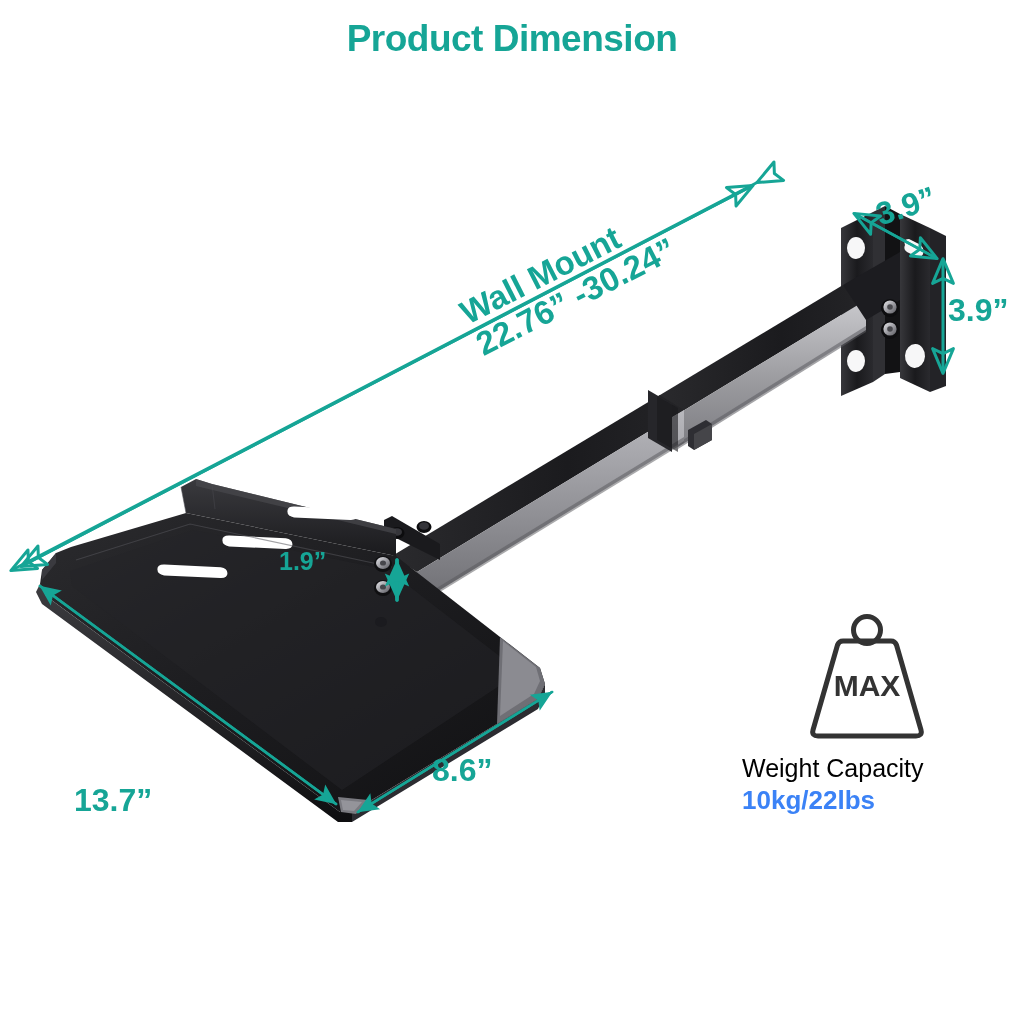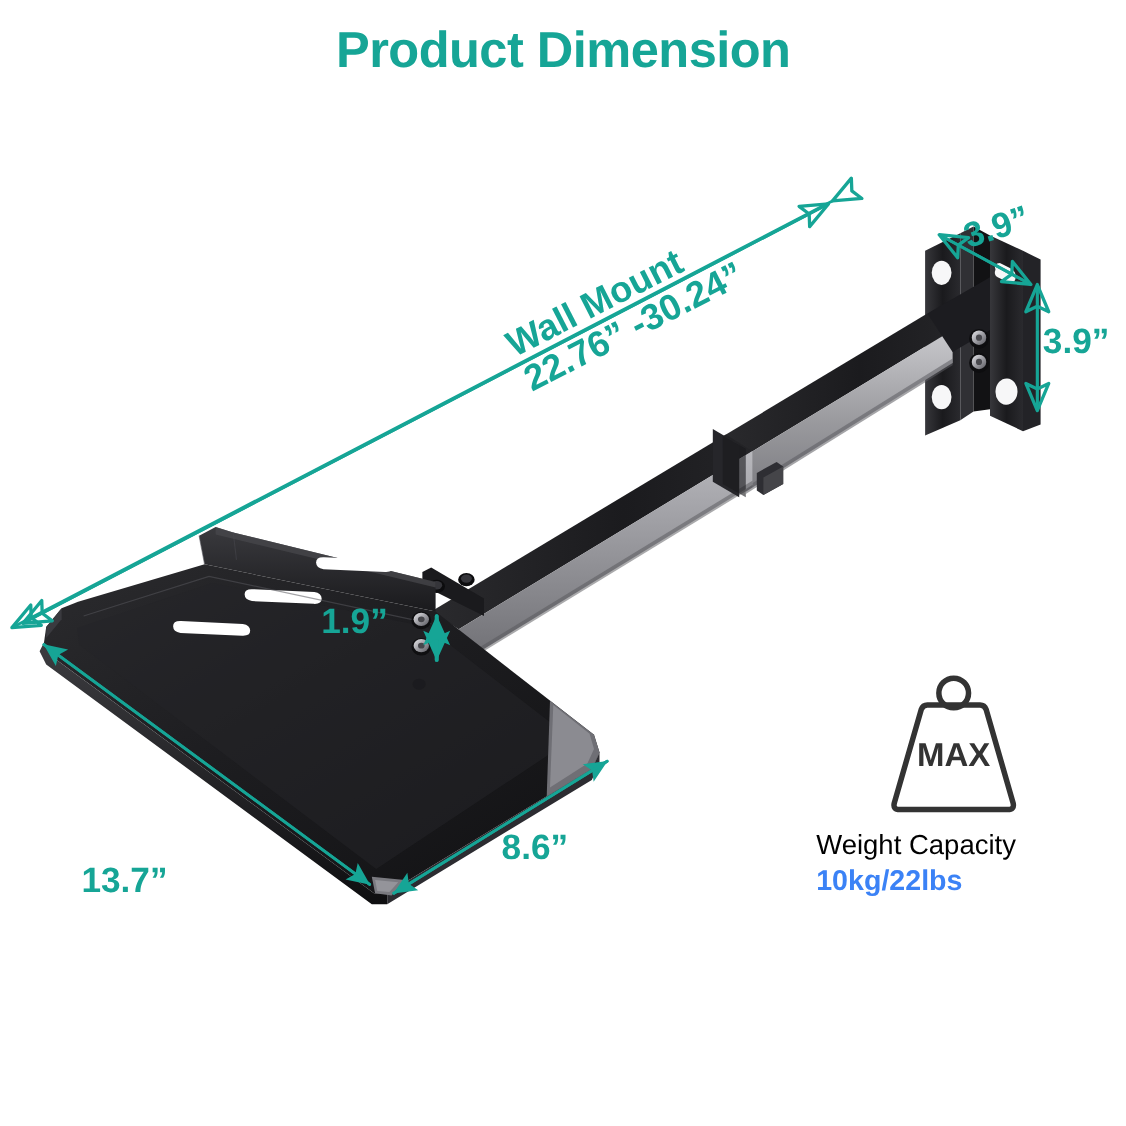--- a/index.html
+++ b/index.html
@@ -13,21 +13,21 @@
     position: relative;
     width: 1024px; height: 1024px;
     background: #ffffff;
   }
   
   #title {
     position: absolute;
     left: 0; top: 18px;
     width: 1024px;
     text-align: center;
-    font-size: 46px;
+    font-size: 37px;
     font-weight: bold;
     letter-spacing: -0.5px;
     color: #16a596;
     font-family: "Liberation Sans", sans-serif;
   }
   
   #art {
     position: absolute;
     left: 0; top: 0;
     width: 1024px; height: 1024px;
@@ -52,30 +52,30 @@
     left: 872px; top: 200px;
     font-size: 32px;
     transform: rotate(-18deg);
     transform-origin: 0 0;
   }
   #dim-side-39 {
     left: 948px; top: 294px;
     font-size: 32px;
   }
   #dim-19 {
-    left: 292px; top: 548px;
-    font-size: 32px;
+    left: 279px; top: 548px;
+    font-size: 25px;
   }
   #dim-137 {
     left: 74px; top: 752px;
     font-size: 32px;
     margin-top: 32px;
   }
   #dim-86 {
-    left: 456px; top: 754px;
+    left: 432px; top: 754px;
     font-size: 32px;
   }
   
   #weight-block {
     position: absolute;
     left: 742px; top: 612px;
     width: 250px;
     text-align: left;
   }
   #weight-icon { display: block; margin: 0 auto; }

